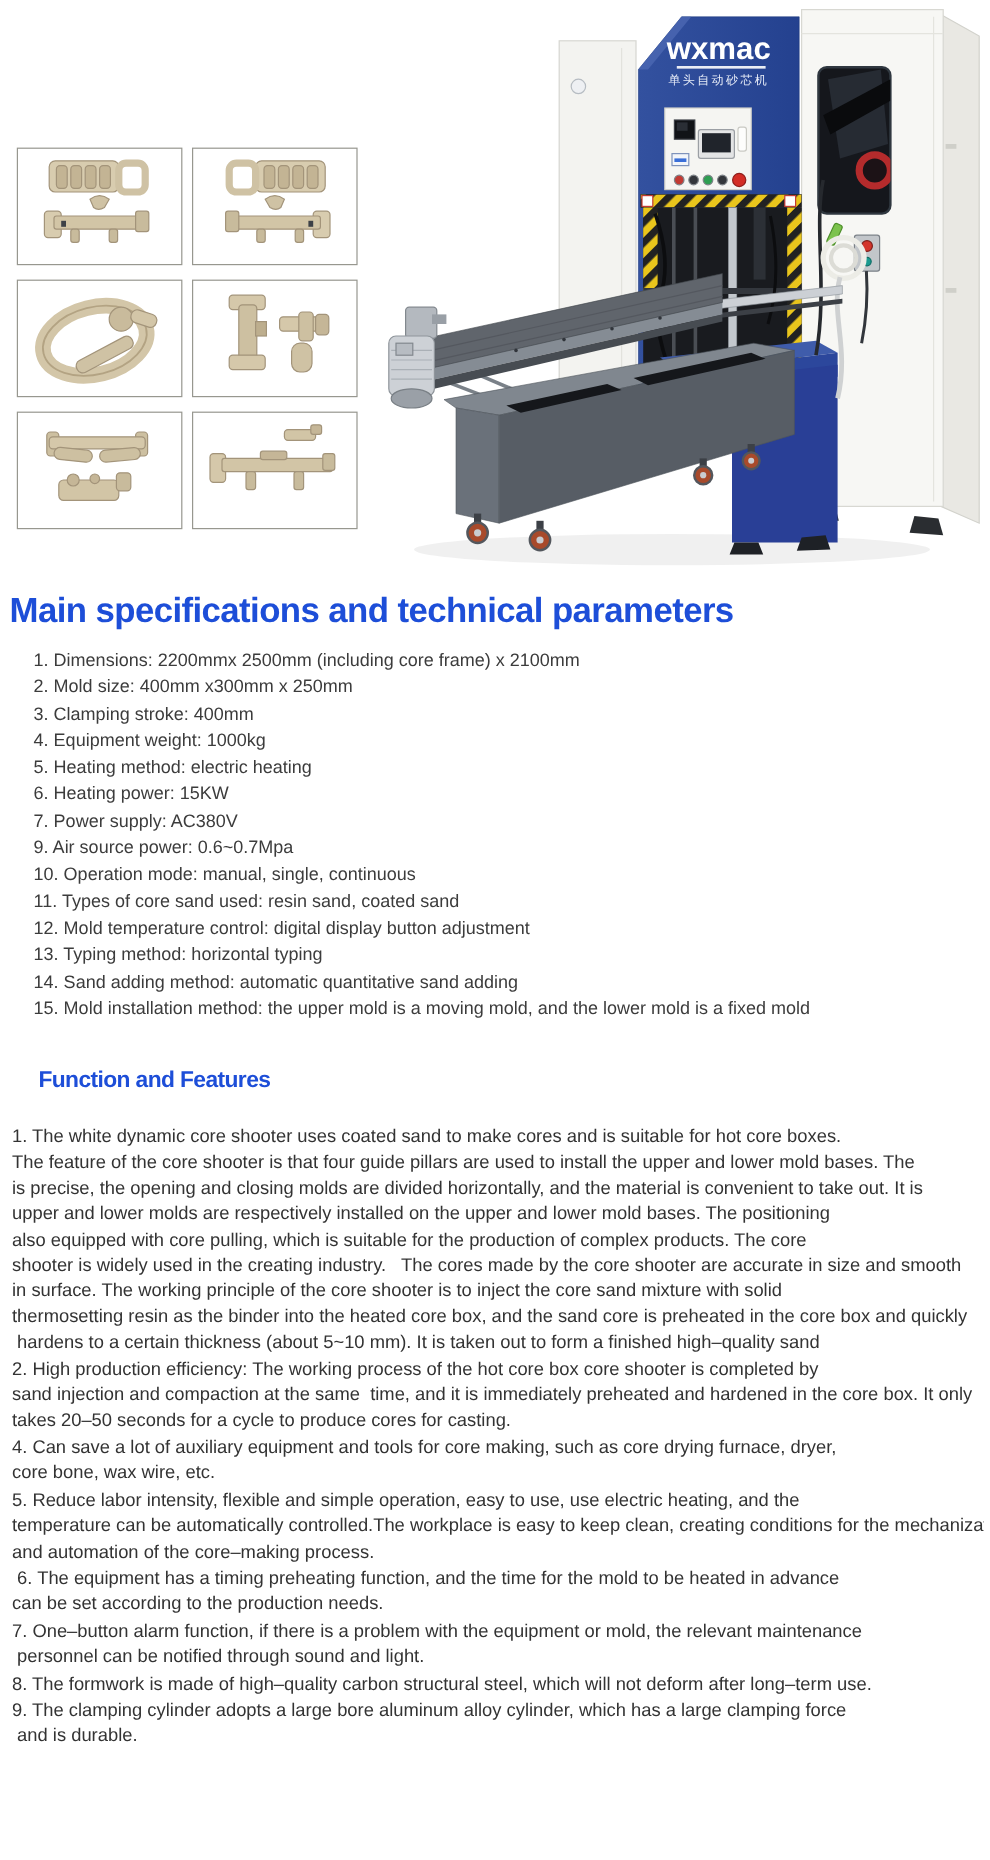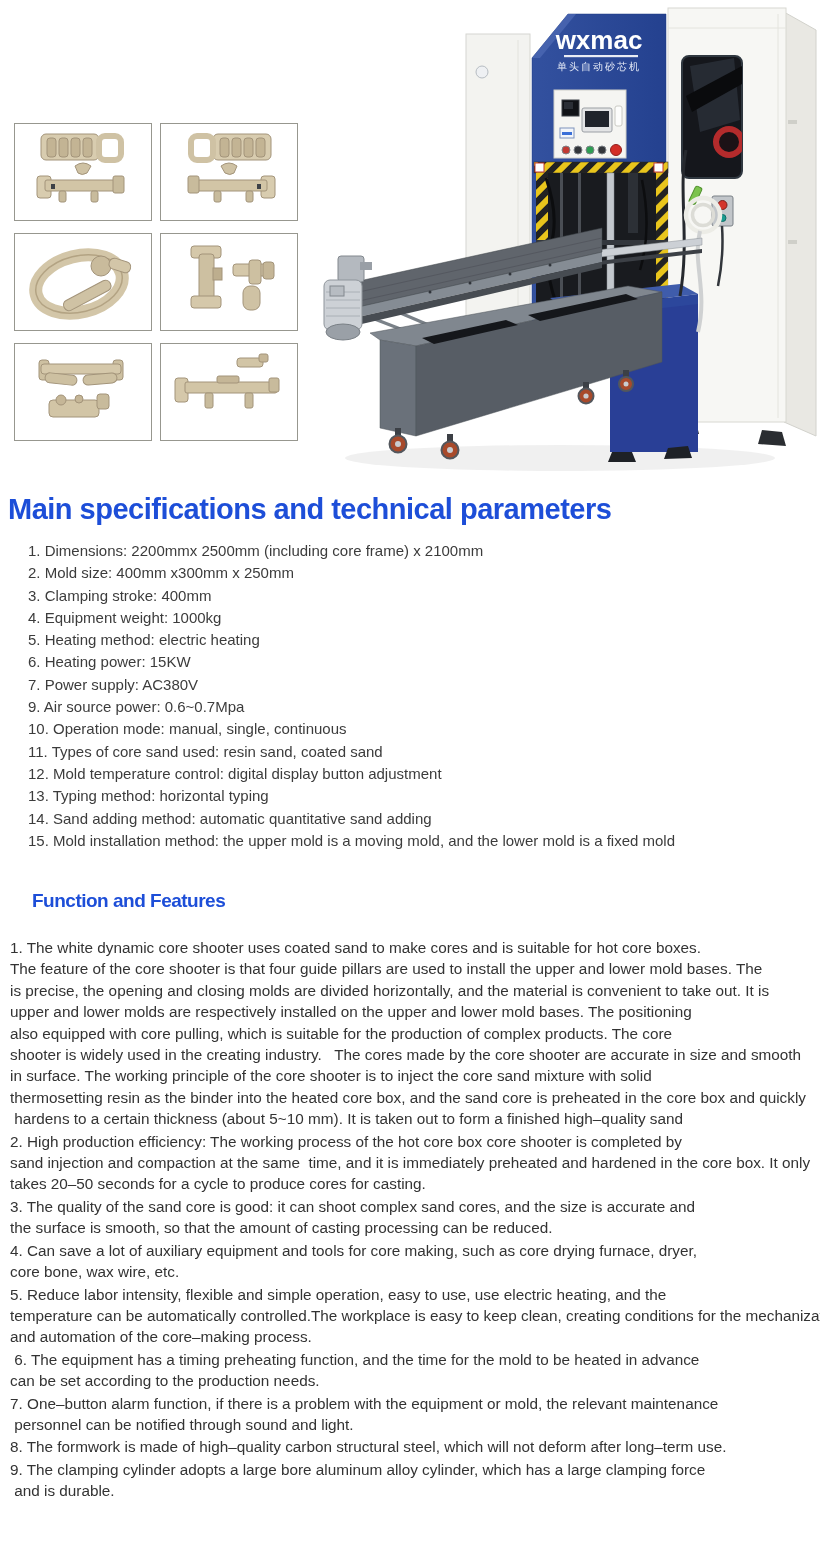--- a/index.html
+++ b/index.html
@@ -322,24 +322,20 @@
         <div class="tline">in surface. The working principle of the core shooter is to inject the core sand mixture with solid</div>
         <div class="tline">thermosetting resin as the binder into the heated core box, and the sand core is preheated in the core box and quickly</div>
         <div class="tline"> hardens to a certain thickness (about 5~10 mm). It is taken out to form a finished high–quality sand</div>
       </div>
       <div class="para">
         <div class="tline">2. High production efficiency: The working process of the hot core box core shooter is completed by</div>
         <div class="tline">sand injection and compaction at the same  time, and it is immediately preheated and hardened in the core box. It only</div>
         <div class="tline">takes 20–50 seconds for a cycle to produce cores for casting.</div>
       </div>
       <div class="para">
-        <div class="tline">3. The quality of the sand core is good: it can shoot complex sand cores, and the size is accurate and</div>
-        <div class="tline">the surface is smooth, so that the amount of casting processing can be reduced.</div>
-      </div>
-      <div class="para">
         <div class="tline">4. Can save a lot of auxiliary equipment and tools for core making, such as core drying furnace, dryer,</div>
         <div class="tline">core bone, wax wire, etc.</div>
       </div>
       <div class="para">
         <div class="tline">5. Reduce labor intensity, flexible and simple operation, easy to use, use electric heating, and the</div>
         <div class="tline">temperature can be automatically controlled.The workplace is easy to keep clean, creating conditions for the mechanization</div>
         <div class="tline">and automation of the core–making process.</div>
       </div>
       <div class="para">
         <div class="tline"> 6. The equipment has a timing preheating function, and the time for the mold to be heated in advance</div>

